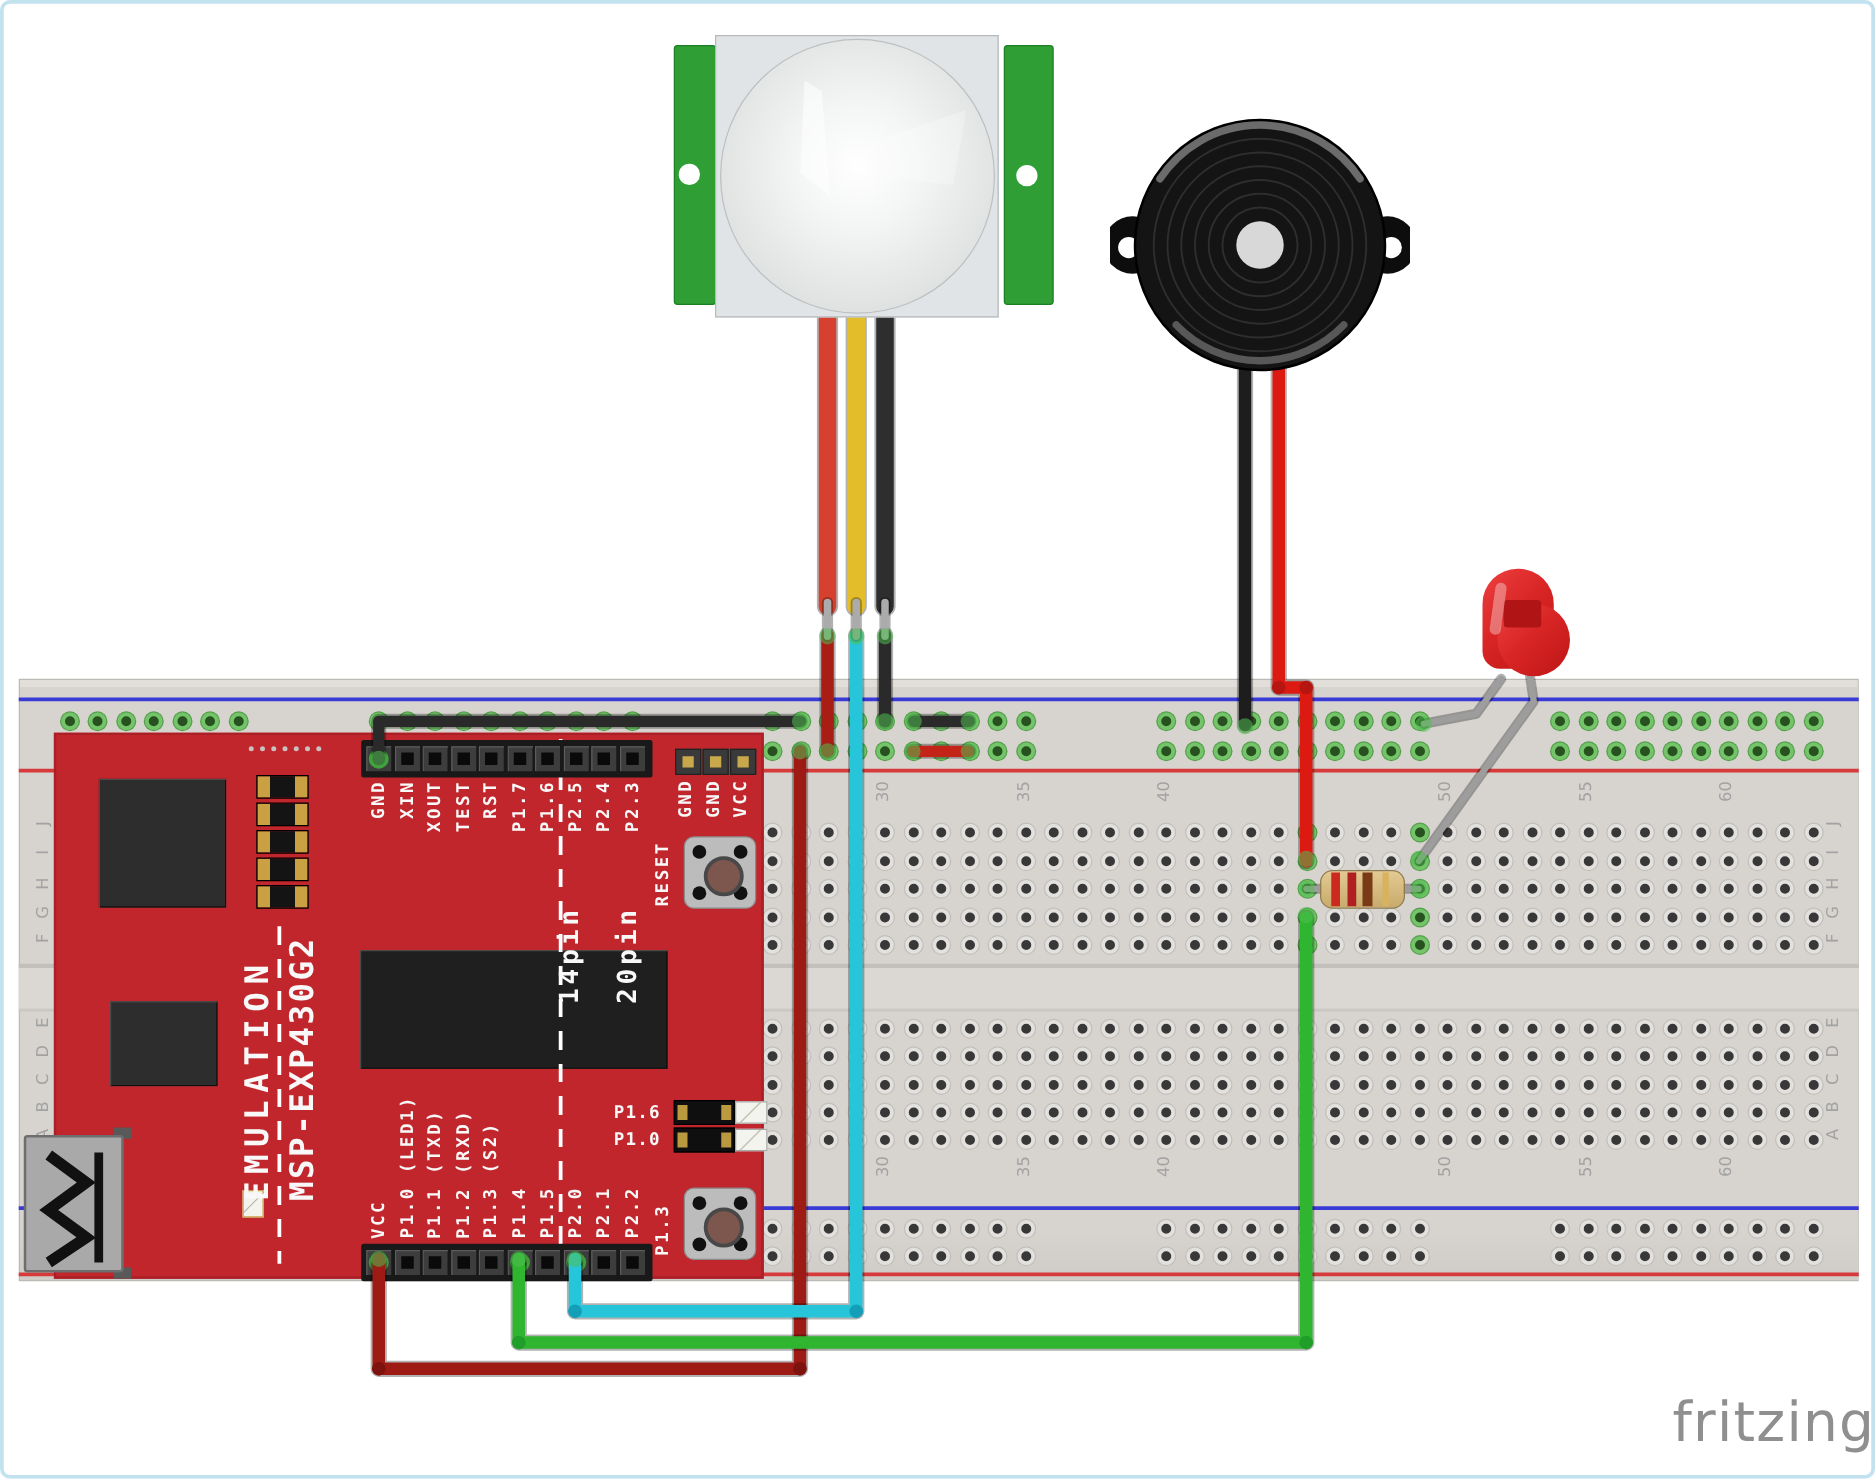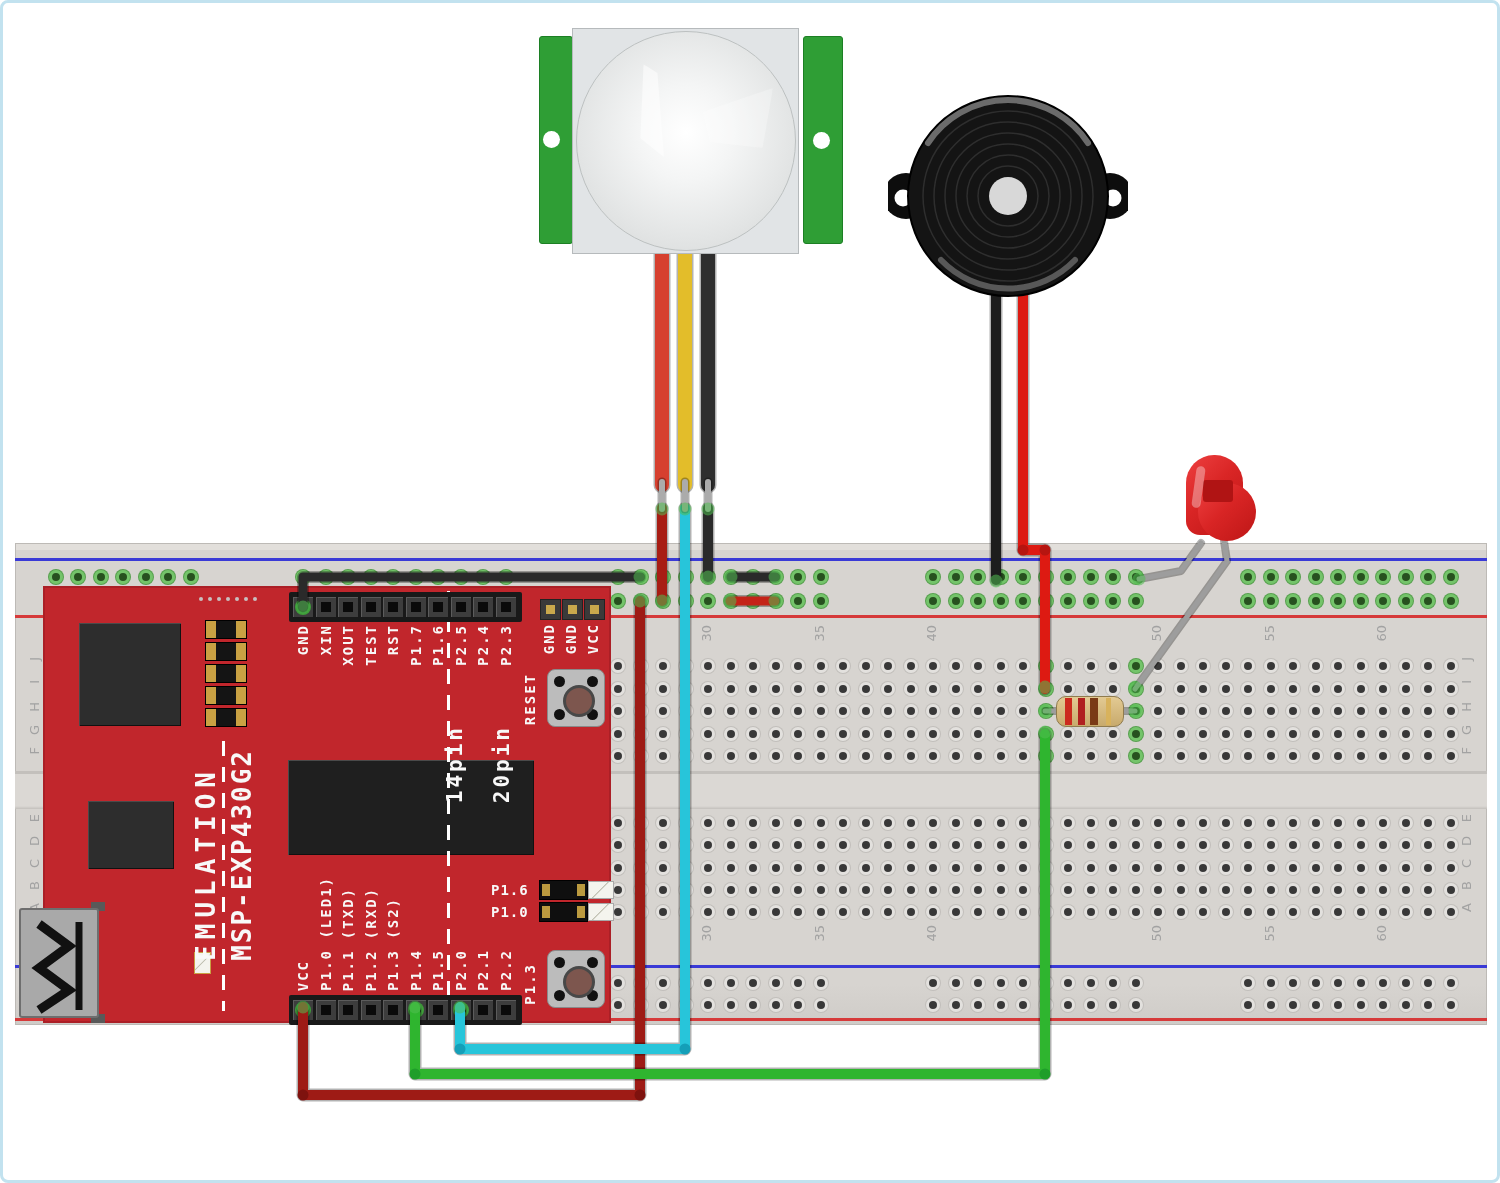--- a/index.html
+++ b/index.html
@@ -1204,15 +1204,16 @@
     <div class="pir-wing" style="left:536px;top:33px;width:34px;height:208px;"></div>
     <div class="pir-wing" style="left:800px;top:33px;width:40px;height:208px;"></div>
     <div class="pir-hole" style="left:540px;top:128px;"></div>
     <div class="pir-hole" style="left:810px;top:129px;"></div>
     <div class="pir-body"></div>
     <div class="pir-dome"></div>
     <div class="pir-wedge" style="left:622px;top:62px;width:46px;height:90px;clip-path:polygon(30% 0,62% 8%,95% 100%,40% 82%);transform:rotate(6deg);"></div>
     <div class="pir-wedge" style="left:700px;top:85px;width:70px;height:60px;clip-path:polygon(0 40%,100% 0,85% 100%,10% 90%);opacity:.5;"></div>
   </div>
 
+  <div class="logo">fritzing</div>
 
  </div>
 </div>
 
 </body></html>

